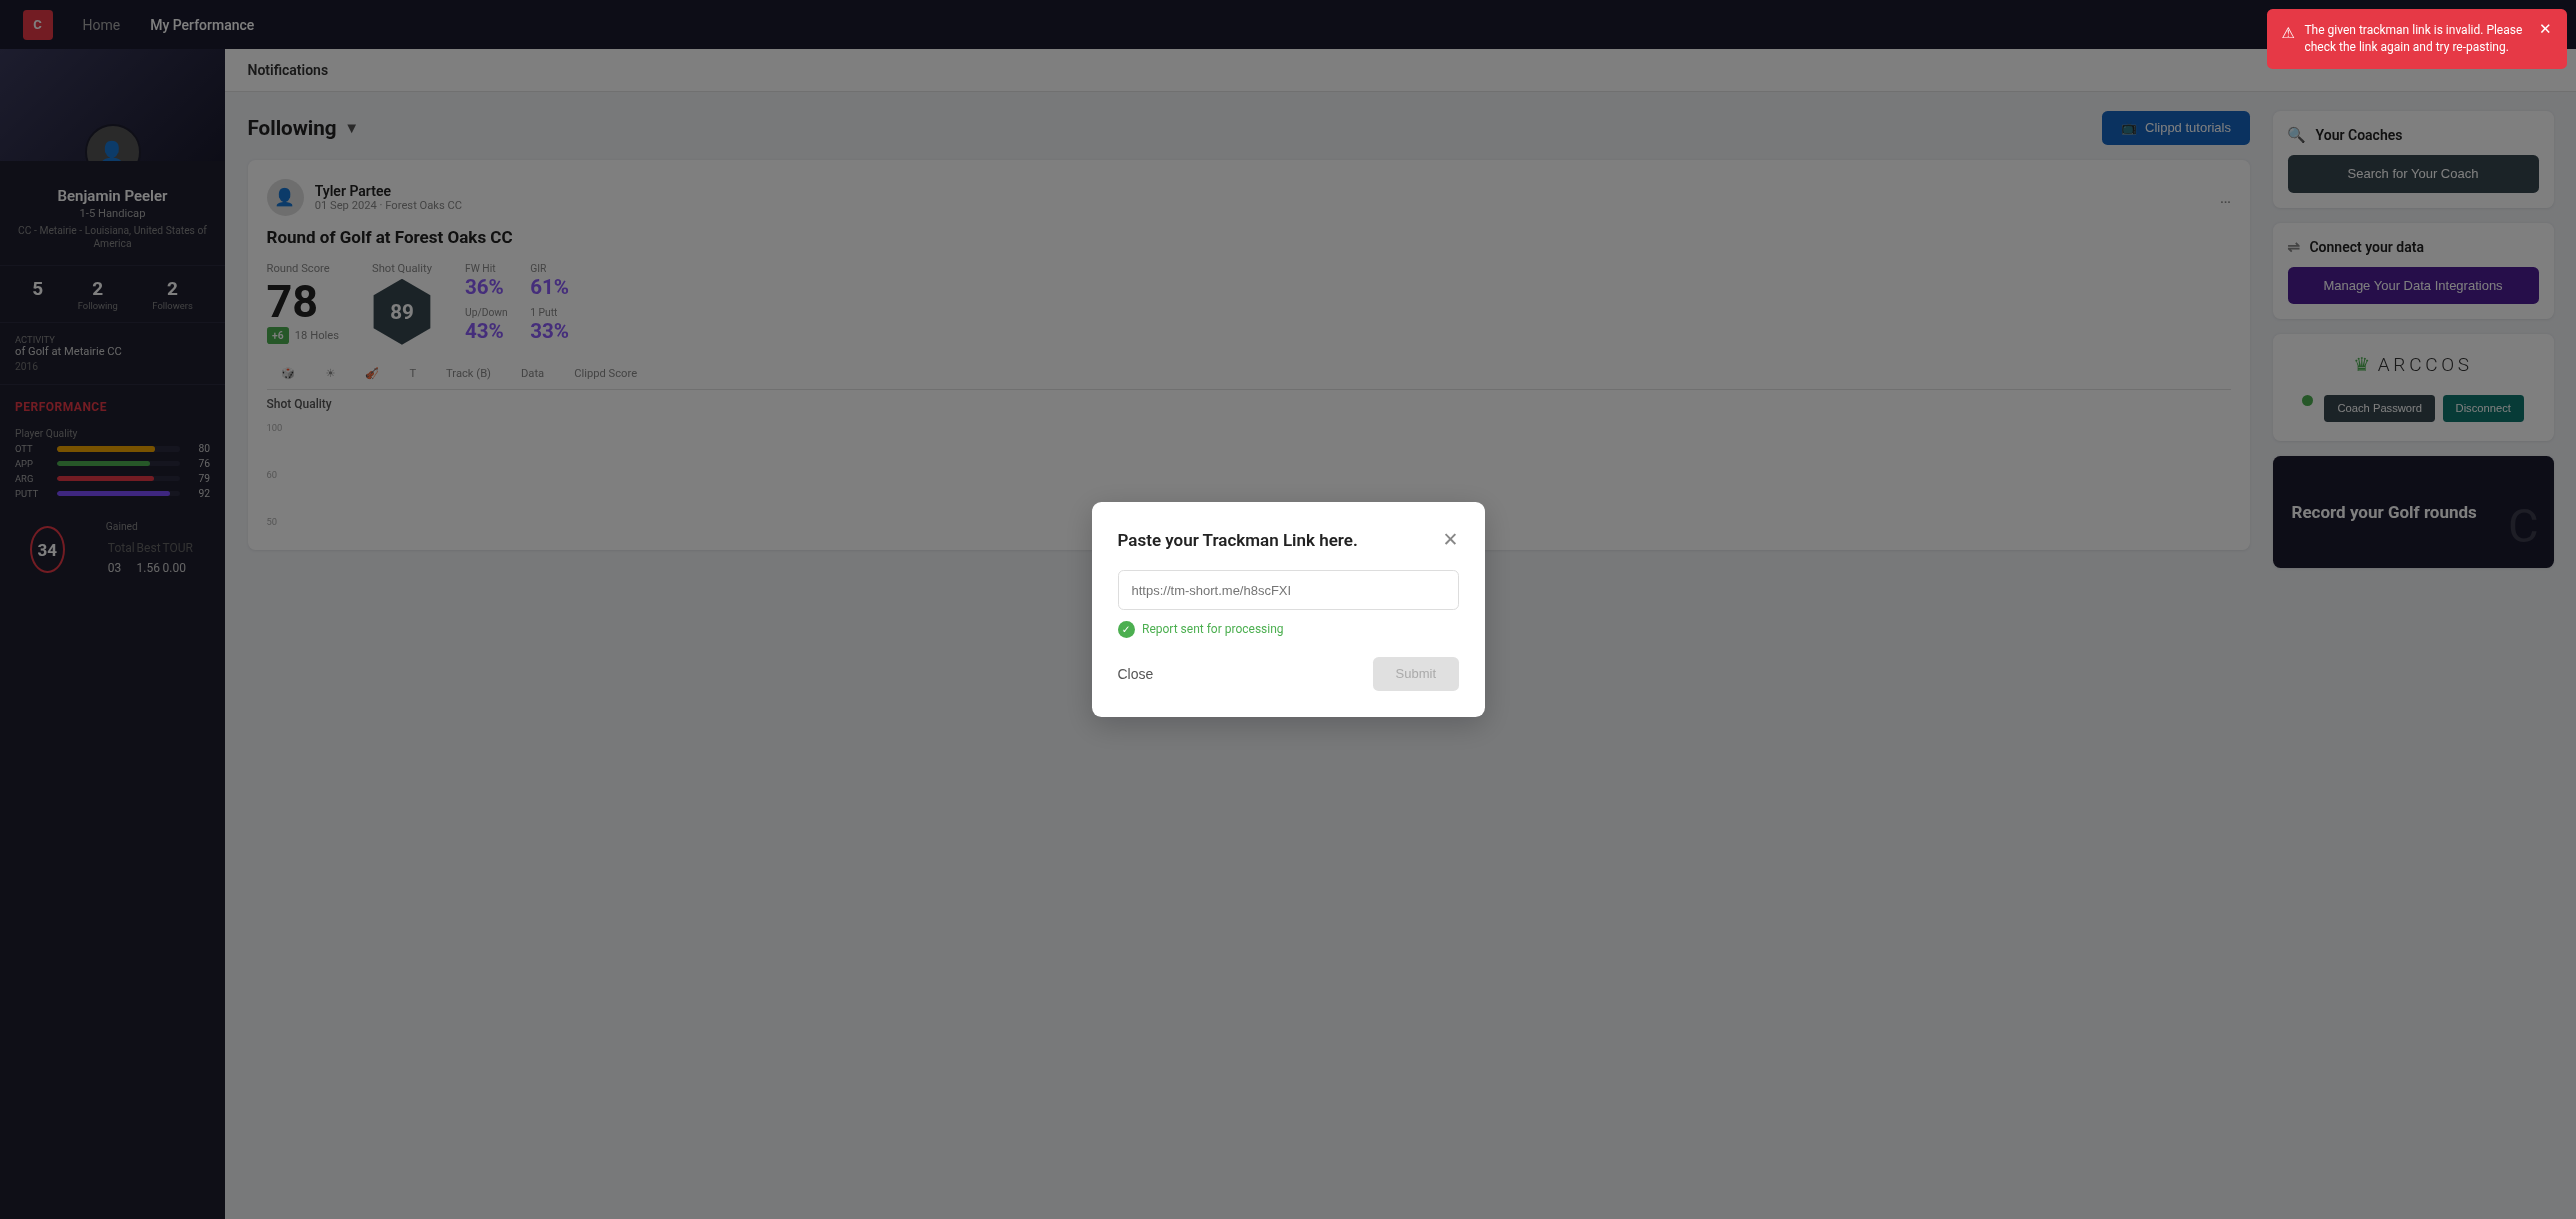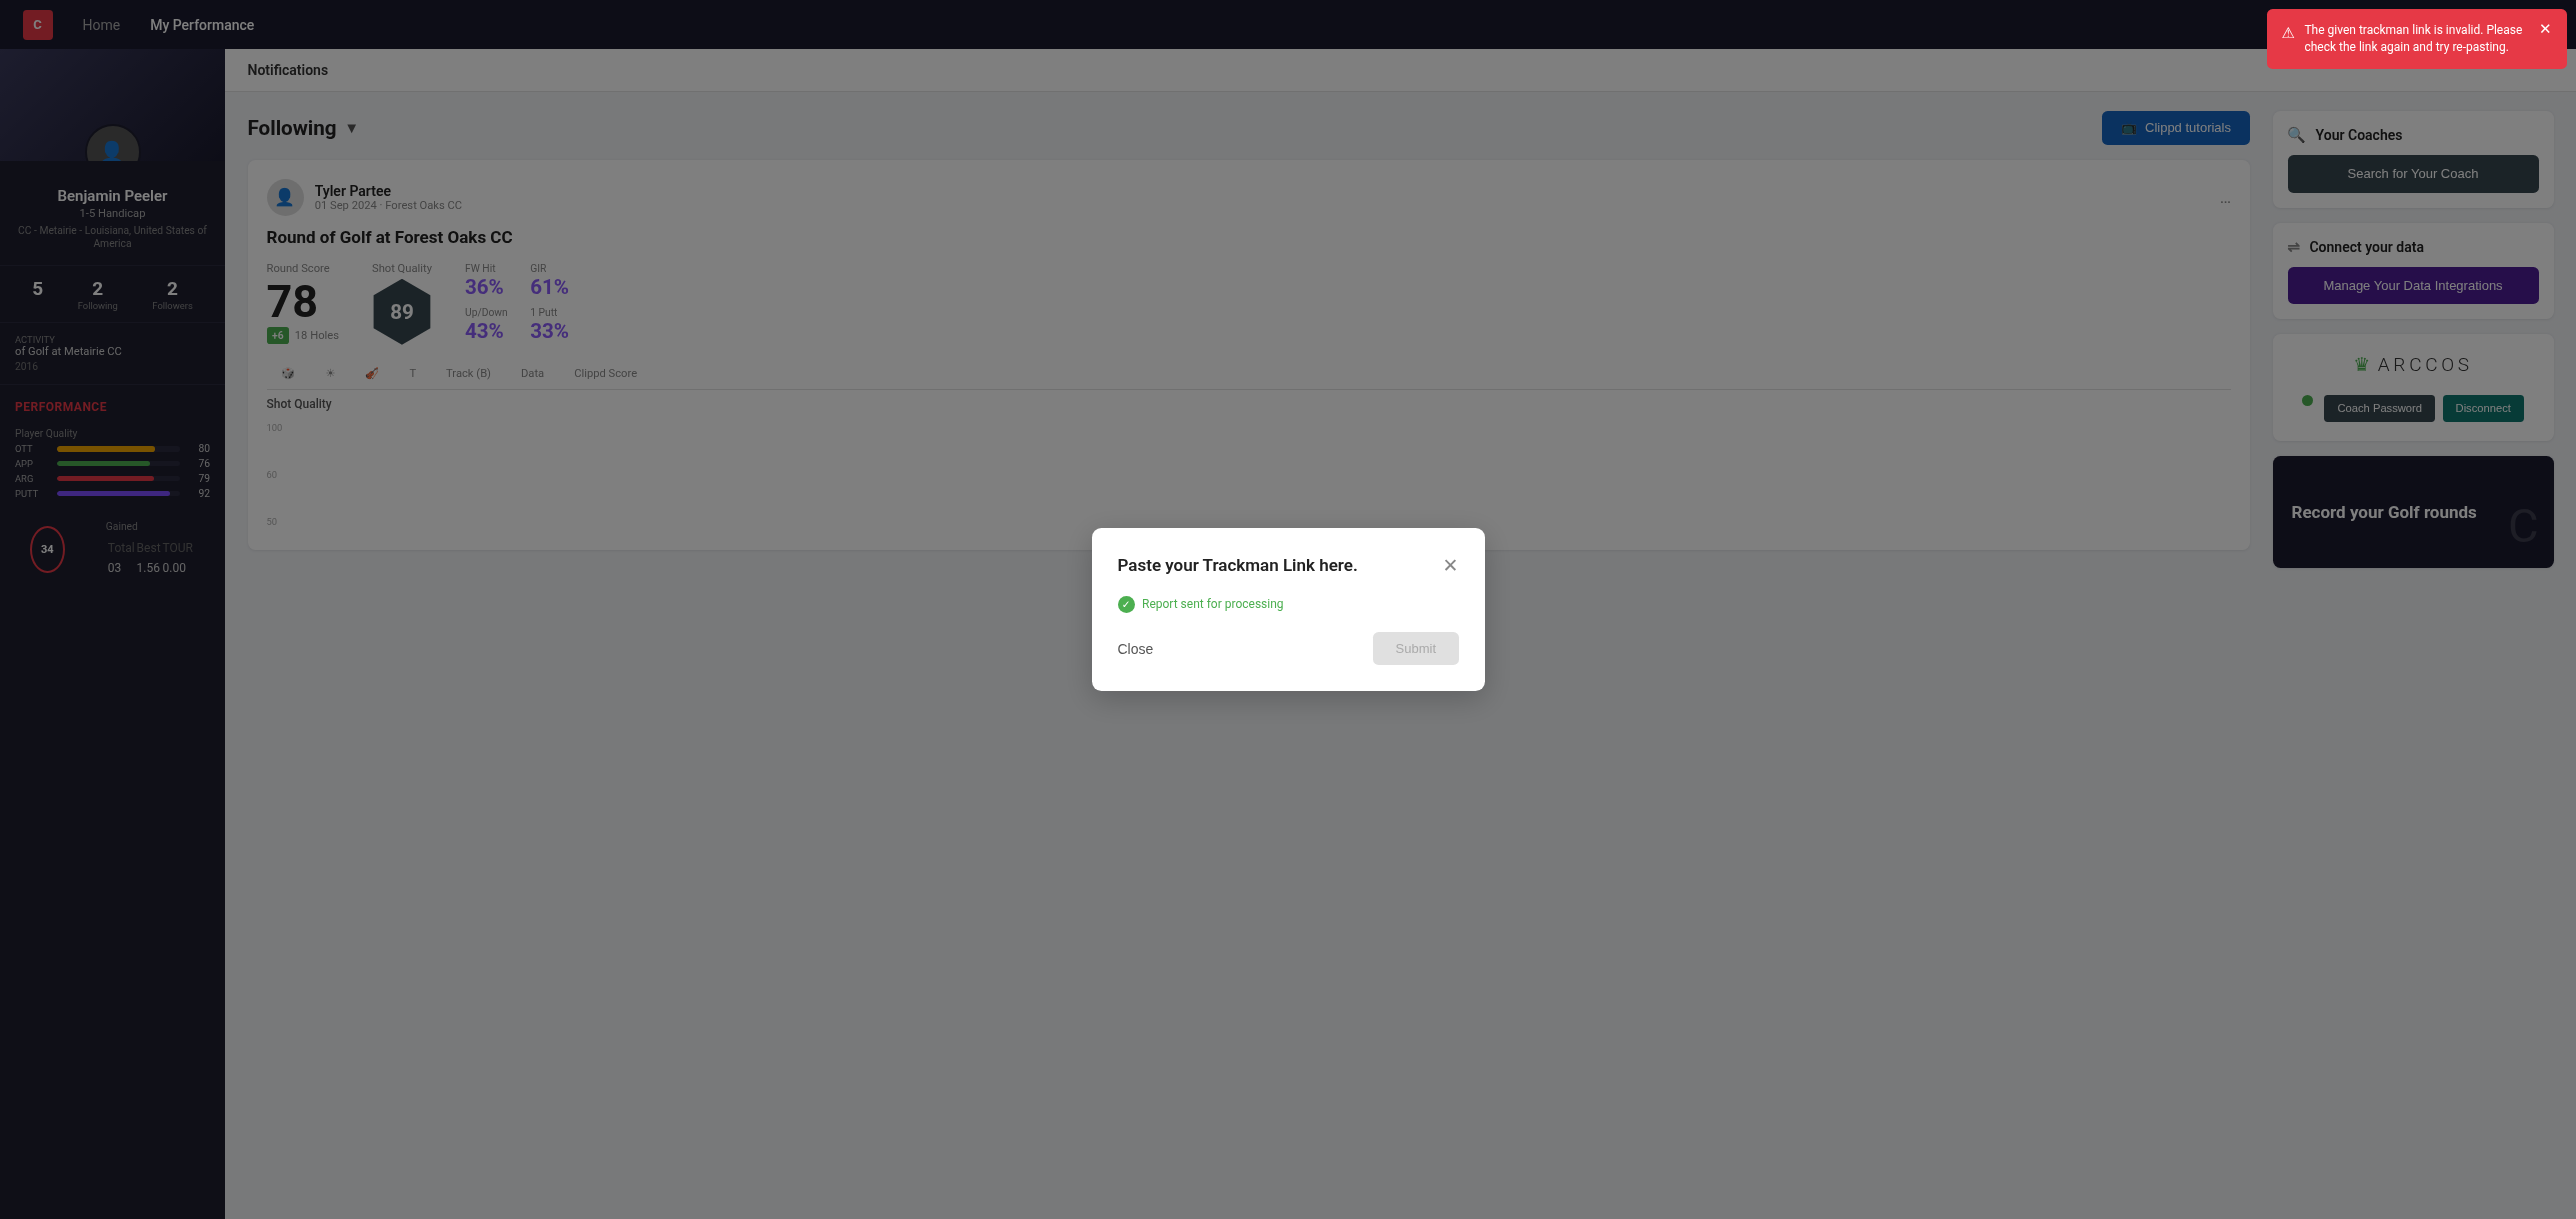--- a/index.html
+++ b/index.html
@@ -265,21 +265,21 @@
       text-align: right;
     }
     .sidebar-handicap-circle {
       width: 47px;
       height: 47px;
       border-radius: 50%;
       border: 2.8px solid #e63946;
       display: flex;
       align-items: center;
       justify-content: center;
-      font-size: 11px;
+      font-size: 17px;
       font-weight: 700;
       color: white;
       margin: 7.5px 15px;
       text-align: center;
     }
     .sidebar-gained-section {
       padding: 7.5px 15px;
     }
     .gained-table {
       width: 100%;
@@ -1038,20 +1038,21 @@
     </div>
   </main>
 </div>
 
 <div class="modal-overlay">
   <div class="modal">
     <div class="modal-header">
       <span class="modal-title">Paste your Trackman Link here.</span>
       <span class="modal-close">✕</span>
     </div>
+    <input class="modal-input" type="text" placeholder="https://tm-short.me/h8scFXI" style="">
     <div class="modal-success">
       <div class="success-icon">✓</div>
       <span>Report sent for processing</span>
     </div>
     <div class="modal-actions">
       <button class="modal-close-btn">Close</button>
       <button class="modal-submit-btn">Submit</button>
     </div>
   </div>
 </div>

